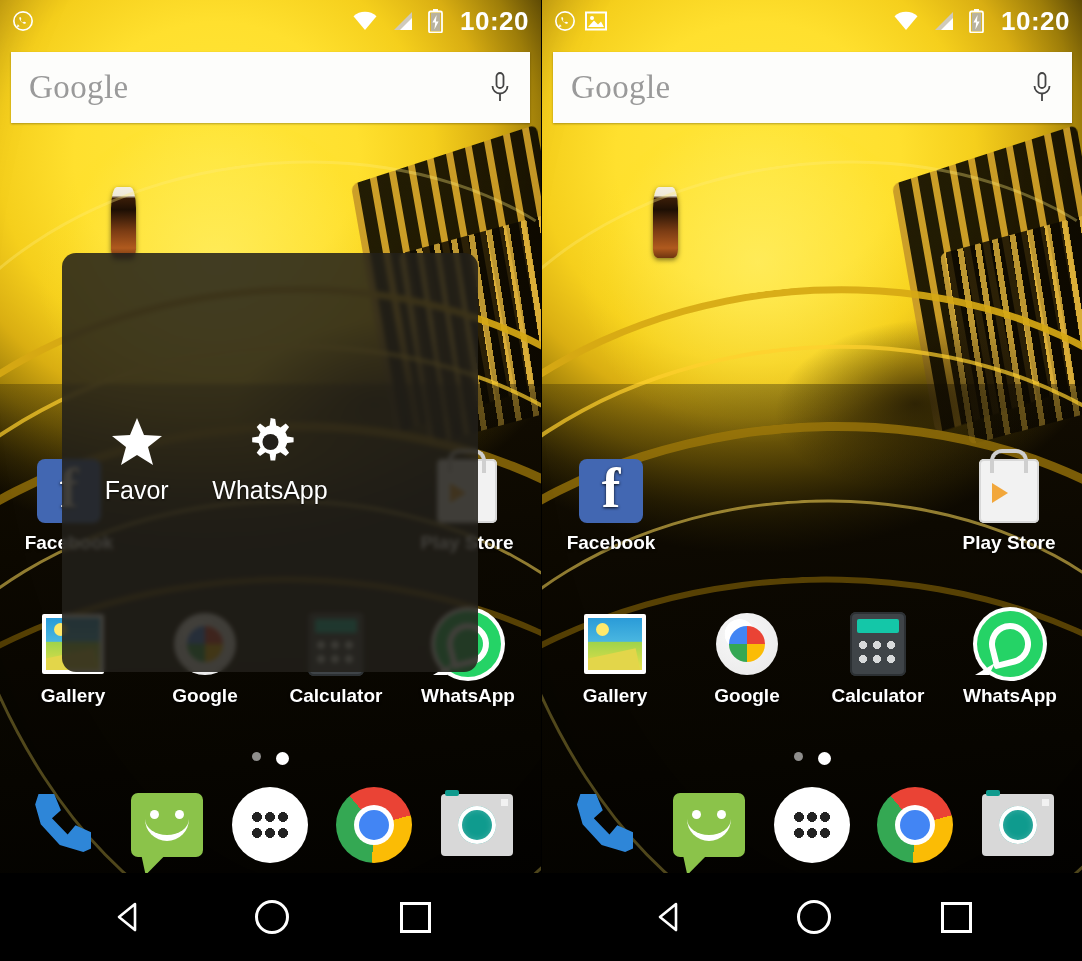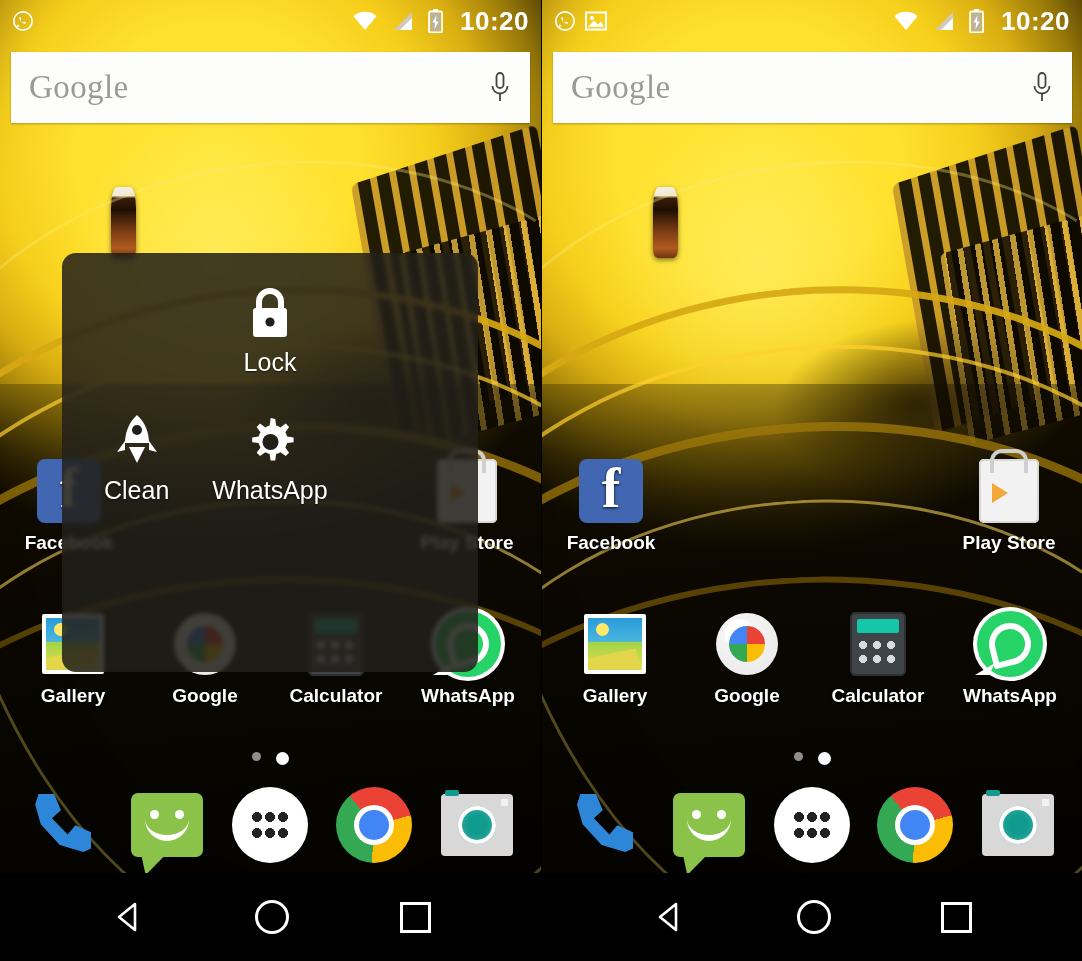--- a/index.html
+++ b/index.html
@@ -396,43 +396,29 @@
         <svg width="34" height="34" viewBox="0 0 34 34">
             <path d="M24 4 L8 17 L24 30 Z" fill="none" stroke="#fff" stroke-width="2.6" stroke-linejoin="round"></path>
           </svg>
       </span>
       <span class="nav-home"></span>
       <span class="nav-rec"></span>
     </div>
 
     <div class="panel left">
       <div class="tile" style="grid-column:1;"></div>
-      <div class="tile" style="grid-column:2;">
-        <span class="t-icon">
-          <svg width="50" height="54" viewBox="0 0 50 54">
-              <path d="M14 22 V15 a11 11 0 0 1 22 0 V22" fill="none" stroke="#fff" stroke-width="6"></path>
-              <rect x="8" y="21" width="34" height="29" rx="3" fill="#fff"></rect>
-              <circle cx="25" cy="35" r="4.6" fill="#221f1a"></circle>
-            </svg>
-        </span>
-        <span class="t-lbl">Lock</span>
-      </div>
       <div class="tile" style="grid-column:3;"></div>
 
       <div class="tile">
         <span class="t-icon">
-          <svg width="44" height="58" viewBox="0 0 44 58">
-              <path d="M22 2 C31 10 34 21 34 30 L10 30 C10 21 13 10 22 2 Z" fill="#fff"></path>
-              <circle cx="22" cy="17" r="5" fill="#221f1a"></circle>
-              <path d="M10 28 L2 39 L10 37 Z" fill="#fff"></path>
-              <path d="M34 28 L42 39 L34 37 Z" fill="#fff"></path>
-              <path d="M14 34 L30 34 L22 50 Z" fill="#fff"></path>
-            </svg>
-        </span>
-        <span class="t-lbl">Clean</span>
+          <svg width="56" height="54" viewBox="0 0 56 54">
+              <path d="M28 3 L35 20 L53 21 L39 32 L44 50 L28 40 L12 50 L17 32 L3 21 L21 20 Z" fill="#fff"></path>
+            </svg>
+        </span>
+        <span class="t-lbl">Favor</span>
       </div>
       <div class="tile">
         <span class="t-icon">
           <svg width="54" height="54" viewBox="0 0 54 54">
               <path fill="#fff" d="M27 0 l4.6 1.1 .9 6.3 a20 20 0 0 1 4.2 1.8 l5.2-3.7 3.3 3.3 -3.7 5.2 a20 20 0 0 1 1.8 4.2 l6.3 .9 0 4.6 -6.3 .9 a20 20 0 0 1 -1.8 4.2 l3.7 5.2 -3.3 3.3 -5.2-3.7 a20 20 0 0 1 -4.2 1.8 l-.9 6.3 -4.6 0 -.9-6.3 a20 20 0 0 1 -4.2-1.8 l-5.2 3.7 -3.3-3.3 3.7-5.2 a20 20 0 0 1 -1.8-4.2 l-6.3-.9 0-4.6 6.3-.9 a20 20 0 0 1 1.8-4.2 l-3.7-5.2 3.3-3.3 5.2 3.7 a20 20 0 0 1 4.2-1.8 l.9-6.3 z" transform="translate(0,3) scale(1.02)"></path>
               <circle cx="27.5" cy="27" r="8" fill="#221f1a"></circle>
             </svg>
         </span>
         <span class="t-lbl">WhatsApp</span>
       </div>

